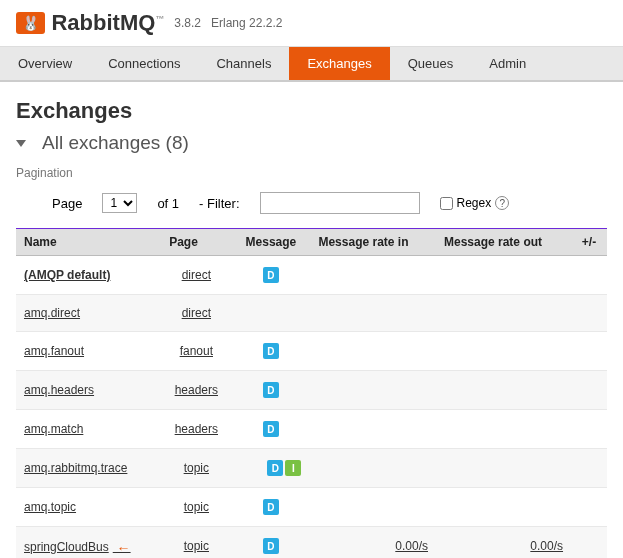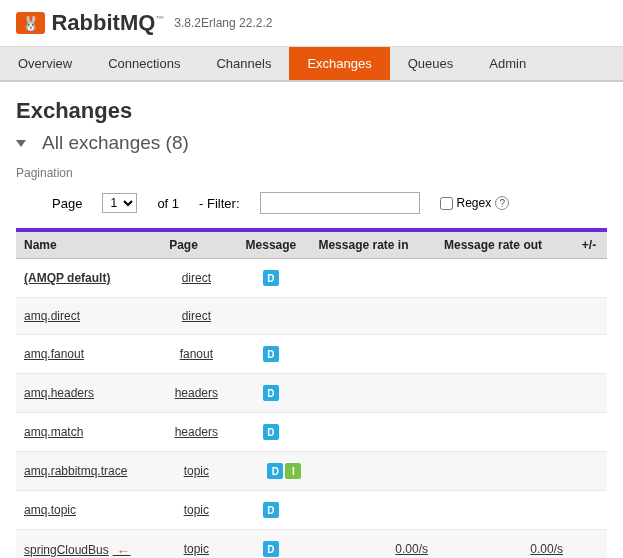--- a/index.html
+++ b/index.html
@@ -38,20 +38,21 @@
     .logo-tm {
       font-size: 9px;
       color: #999;
       vertical-align: super;
     }
     .version-info {
       margin-left: 10px;
       font-size: 12px;
       color: #666;
       display: flex;
+      gap: 10px;
     }
     
     .nav {
       background: #e8e8e8;
       display: flex;
       border-bottom: 2px solid #ccc;
     }
     .nav-item {
       padding: 9px 18px;
       cursor: pointer;
@@ -139,21 +140,21 @@
     }
     
     table {
       width: 100%;
       border-collapse: collapse;
       font-size: 12px;
       margin-top: 4px;
     }
     thead tr {
       background: #e0e0e0;
-      border-top: 4px solid #6d28d9;
+      border-top: 1px solid #6d28d9;
       border-bottom: 1px solid #bbb;
     }
     thead th {
       padding: 6px 8px;
       text-align: left;
       font-weight: bold;
       color: #222;
       white-space: nowrap;
     }
     thead th.center { text-align: center; }

